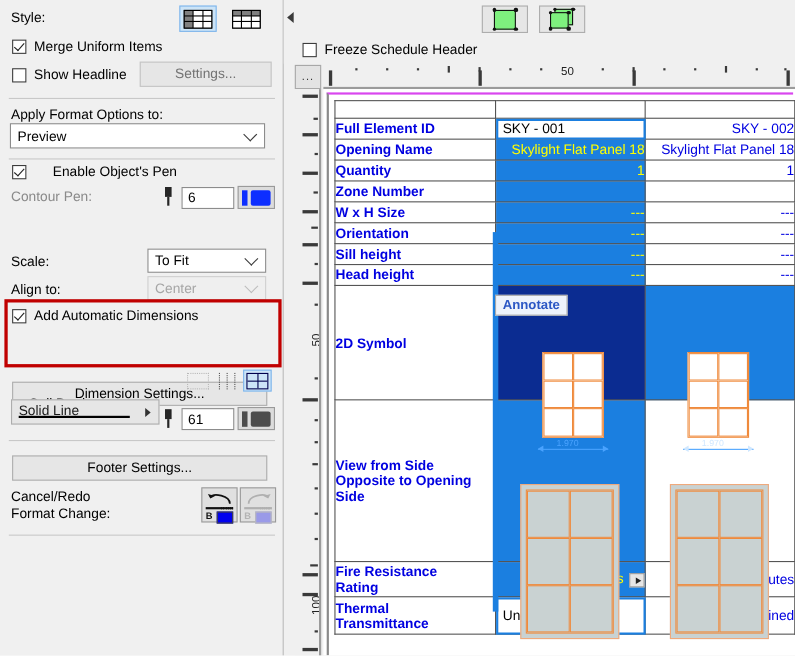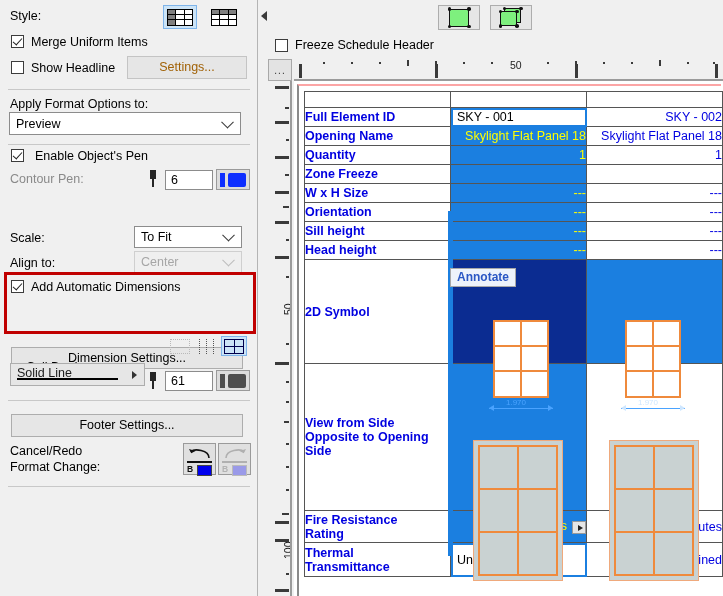--- a/index.html
+++ b/index.html
@@ -9,30 +9,30 @@
     font-size:12px;color:#1a1a1a;background:#f0f0f0;
     -webkit-font-smoothing:none;
   }
   #app{position:relative;width:723px;height:596px;}
 
   
   #left-panel{
     position:absolute;left:0;top:0;width:258px;height:596px;
     background:#f0f0f0;border-right:1px solid #b4b4b4;box-sizing:border-box;
   }
-  .row{display:flex;}
+  .row{display:flex;align-items:center;}
   .lbl{font-size:12.5px;color:#000;}
   .lbl.dim{color:#8a8a8a;}
 
   .btnflat{
     background:#e6e6e6;border:1px solid #adadad;box-sizing:border-box;
     font-family:"Liberation Sans",sans-serif;font-size:12.5px;color:#000;
     text-align:center;cursor:default;
   }
-  .btnflat.disabled{color:#a16207;background:#e6e6e6;border-color:#c4c4c4;}
+  .btnflat.disabled{color:#737373;background:#e6e6e6;border-color:#c4c4c4;}
 
   
   .cb{
     width:13px;height:13px;border:1px solid #3c3c3c;background:#fff;
     box-sizing:border-box;position:relative;flex:0 0 auto;
   }
   .cb.checked:after{
     content:"";position:absolute;left:3px;top:0px;width:4px;height:8px;
     border:solid #222;border-width:0 1.6px 1.6px 0;transform:rotate(42deg);
   }
@@ -140,21 +140,21 @@
           border-bottom:2px solid #9b9b9b;box-sizing:border-box;overflow:hidden;}
   #vruler{position:absolute;left:10px;top:81px;width:24px;height:515px;background:#f0f0f0;
           border-right:2px solid #9b9b9b;box-sizing:border-box;overflow:hidden;}
   .tick{position:absolute;background:#3a3a3a;}
   .rlabel{position:absolute;font-size:10.5px;color:#222;font-family:"Liberation Sans",sans-serif;}
   .rlabel.vert{transform:rotate(-90deg);transform-origin:left top;}
 
   
   #canvas{position:absolute;left:36px;top:81px;width:429px;height:515px;background:#fff;overflow:hidden;}
   #sheet{position:absolute;left:3px;top:3px;width:424px;height:512px;background:#fff;
-         border-left:2px solid #8a8a8a;border-top:2px solid #fca5a5;box-sizing:border-box;}
+         border-left:2px solid #8a8a8a;border-top:2px solid #d946ef;box-sizing:border-box;}
 
   table.sched{border-collapse:collapse;table-layout:fixed;width:418px;margin-left:5px;margin-top:5px;}
   table.sched td{border:1px solid #555;padding:0;vertical-align:middle;box-sizing:border-box;}
   .c-label{width:146px;}
   .c-a{width:136px;}
   .c-b{width:136px;}
   .fld{font-weight:bold;color:#0000e0;font-size:12.5px;padding:1px 0 1px 5px;line-height:14px;}
   .val{font-size:12.5px;color:#0000e0;text-align:right;padding:1px 5px 1px 0;line-height:14px;}
   .val.blue-cell{background:#1b7fe0;color:#ffff00;}
   .val.edit{background:#fff;color:#000;text-align:left;padding-left:6px;outline:2px solid #1b7fe0;outline-offset:-2px;}
@@ -233,21 +233,21 @@
     <div class="hr" style="position:absolute;left:8px;top:89px;width:242px;"></div>
 
     <div class="lbl" style="position:absolute;left:10px;top:97px;">Apply Format Options to:</div>
     <div class="sel-box" style="position:absolute;left:9px;top:112px;width:232px;height:23px;">
       <span>Preview</span>
       <span class="chev"></span>
     </div>
 
     <div class="hr" style="position:absolute;left:8px;top:144px;width:242px;"></div>
 
-    <div class="row" style="position:absolute;left:11px;top:149px;gap:11px;">
+    <div class="row" style="position:absolute;left:11px;top:149px;gap:24px;">
       <span class="cb checked"></span>
       <span class="lbl">Enable Object's Pen</span>
     </div>
 
     <div class="lbl dim" style="position:absolute;left:10px;top:172px;">Contour Pen:</div>
     <span class="nib" style="position:absolute;left:148px;top:170px;"></span>
     <div class="txtfield" style="position:absolute;left:165px;top:170px;width:48px;height:20px;">6</div>
     <div class="swatch" style="position:absolute;left:216px;top:169px;width:34px;height:21px;">
       <span class="sw-bar" style="background:#0d2eff;"></span>
       <span class="sw-blk" style="background:#0d2eff;"></span>
@@ -447,21 +447,21 @@
             <td class="val">Skylight Flat Panel 18</td>
           </tr>
 
           <tr>
             <td class="fld" style="height:19px;">Quantity</td>
             <td class="val blue-cell">1</td>
             <td class="val">1</td>
           </tr>
 
           <tr>
-            <td class="fld" style="height:19px;">Zone Freeze</td>
+            <td class="fld" style="height:19px;">Zone Number</td>
             <td class="val blue-cell"></td>
             <td class="val"></td>
           </tr>
 
           <tr>
             <td class="fld" style="height:19px;">W x H Size</td>
             <td class="val blue-cell">---</td>
             <td class="val">---</td>
           </tr>
 

